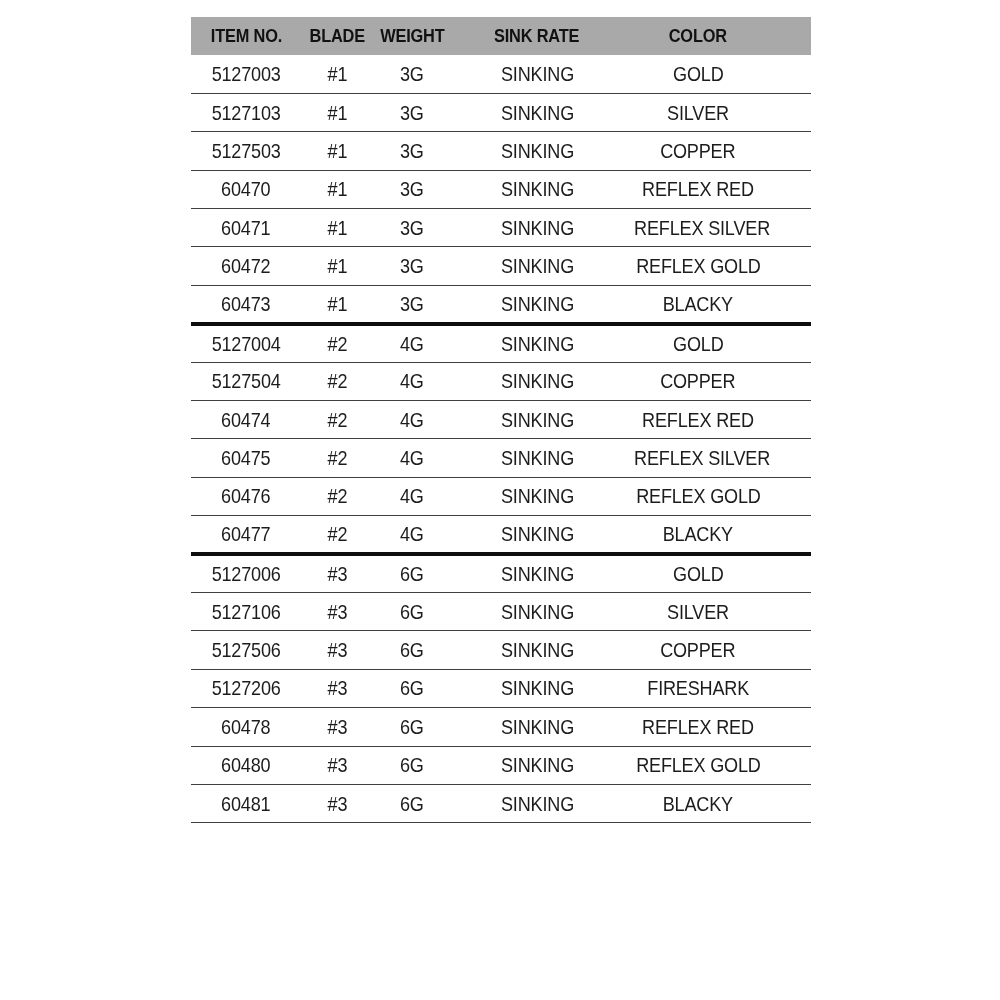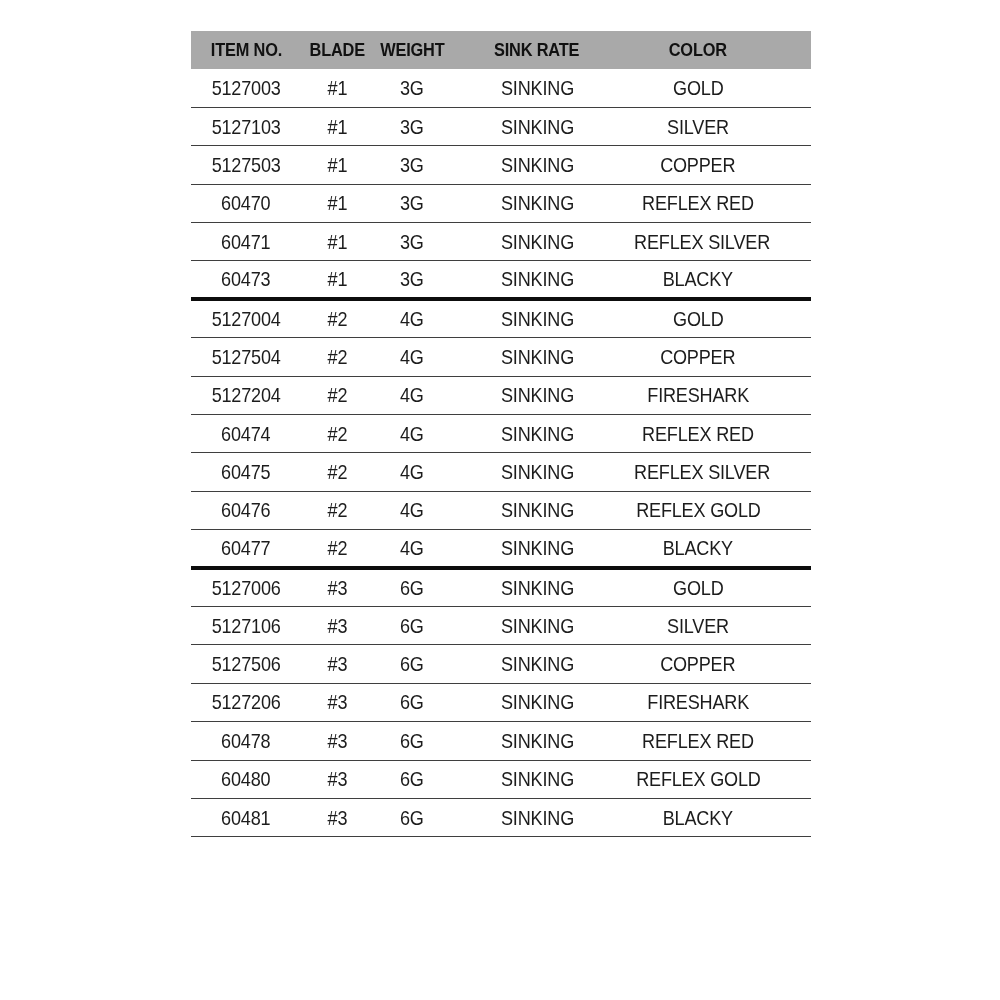--- a/index.html
+++ b/index.html
@@ -10,21 +10,21 @@
     --page-bg: #ffffff;
   }
   * { margin: 0; padding: 0; box-sizing: border-box; }
   html, body { width: 1000px; height: 1000px; background: var(--page-bg); }
   body { font-family: "Liberation Sans", sans-serif; color: var(--text); }
   .page { position: relative; width: 1000px; height: 1000px; overflow: hidden; }
 
   table.spec-table {
     position: absolute;
     left: 191px;
-    top: 31px;
+    top: 17px;
     width: 620px;
     border-collapse: collapse;
     table-layout: fixed;
   }
   th, td {
     text-align: center;
     vertical-align: middle;
     padding: 0;
     white-space: nowrap;
     overflow: visible;
@@ -102,47 +102,47 @@
           <td><span class="txt">SINKING</span></td>
           <td class="col-color"><span class="txt">REFLEX RED</span></td>
         </tr>
         <tr>
           <td><span class="txt">60471</span></td>
           <td><span class="txt">#1</span></td>
           <td><span class="txt">3G</span></td>
           <td><span class="txt">SINKING</span></td>
           <td class="col-color"><span class="txt">REFLEX SILVER</span></td>
         </tr>
+        <tr>
+          <td><span class="txt">60472</span></td>
+          <td><span class="txt">#1</span></td>
+          <td><span class="txt">3G</span></td>
+          <td><span class="txt">SINKING</span></td>
+          <td class="col-color"><span class="txt">REFLEX GOLD</span></td>
+        </tr>
         <tr class="group-end">
           <td><span class="txt">60473</span></td>
           <td><span class="txt">#1</span></td>
           <td><span class="txt">3G</span></td>
           <td><span class="txt">SINKING</span></td>
           <td class="col-color"><span class="txt">BLACKY</span></td>
         </tr>
         <tr>
           <td><span class="txt">5127004</span></td>
           <td><span class="txt">#2</span></td>
           <td><span class="txt">4G</span></td>
           <td><span class="txt">SINKING</span></td>
           <td class="col-color"><span class="txt">GOLD</span></td>
         </tr>
         <tr>
           <td><span class="txt">5127504</span></td>
           <td><span class="txt">#2</span></td>
           <td><span class="txt">4G</span></td>
           <td><span class="txt">SINKING</span></td>
           <td class="col-color"><span class="txt">COPPER</span></td>
-        </tr>
-        <tr>
-          <td><span class="txt">5127204</span></td>
-          <td><span class="txt">#2</span></td>
-          <td><span class="txt">4G</span></td>
-          <td><span class="txt">SINKING</span></td>
-          <td class="col-color"><span class="txt">FIRESHARK</span></td>
         </tr>
         <tr>
           <td><span class="txt">60474</span></td>
           <td><span class="txt">#2</span></td>
           <td><span class="txt">4G</span></td>
           <td><span class="txt">SINKING</span></td>
           <td class="col-color"><span class="txt">REFLEX RED</span></td>
         </tr>
         <tr>
           <td><span class="txt">60475</span></td>

